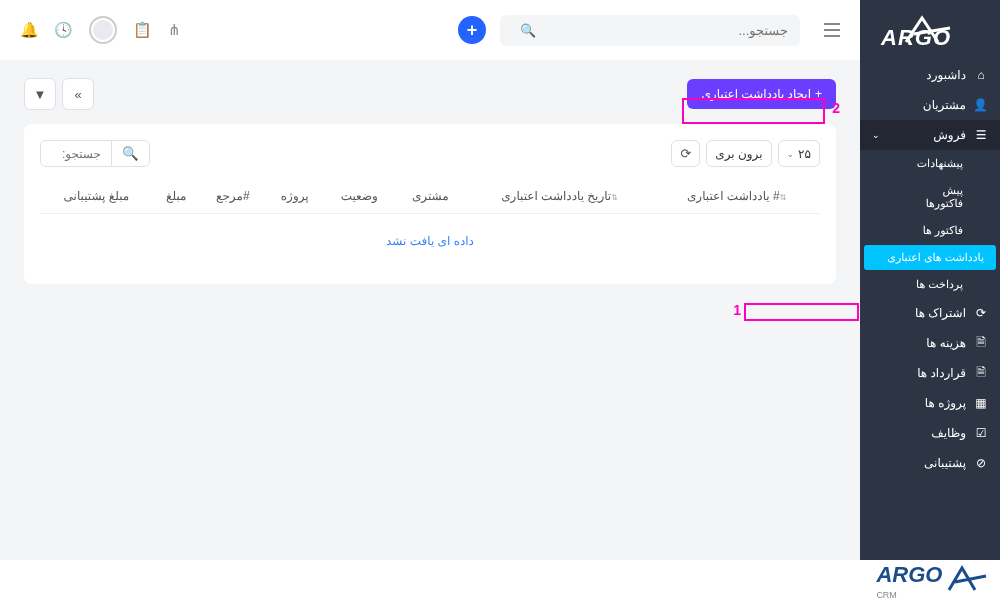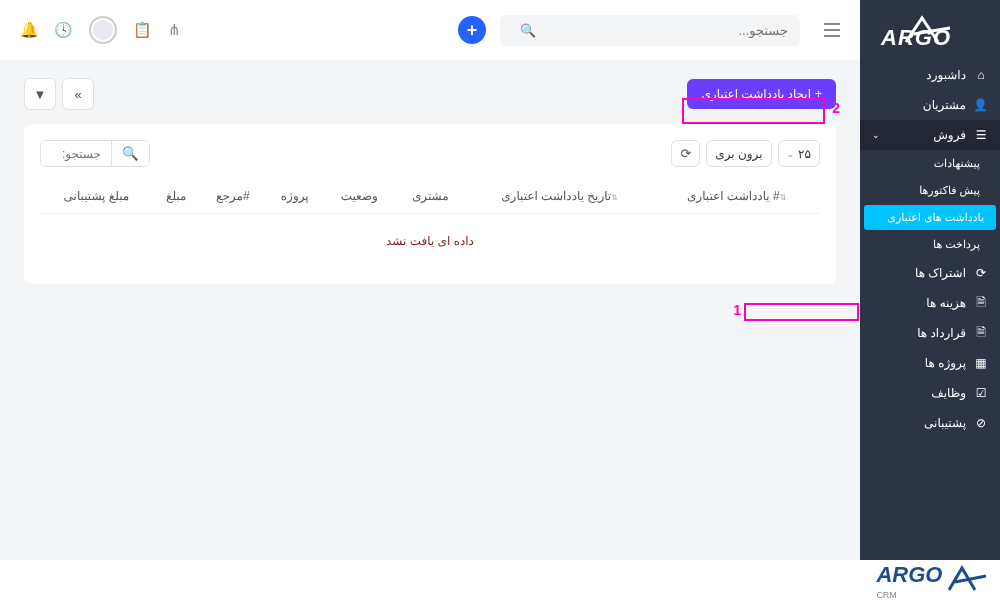--- a/index.html
+++ b/index.html
@@ -10,21 +10,21 @@
 
 .sidebar { width: 140px; background: #2d3544; color: #fff; overflow: hidden; }
 .logo { height: 60px; display: flex; align-items: center; justify-content: center; font-size: 22px; font-weight: bold; color: #fff; position: relative; }
 .logo svg { position: absolute; }
 .logo-text { font-style: italic; letter-spacing: 1px; }
 .menu { list-style: none; }
 .menu-item { display: flex; align-items: center; padding: 8px 12px; cursor: pointer; font-size: 12px; gap: 8px; }
 .menu-item.expanded { background: #222733; }
 .menu-item .chev { margin-right: auto; font-size: 9px; }
 .submenu { list-style: none; }
-.submenu-item { padding: 7px 20px 7px 12px; font-size: 11px; cursor: pointer; margin-left: 40px; }
+.submenu-item { padding: 7px 37px 7px 12px; font-size: 11px; cursor: pointer; margin-left: 40px; }
 .submenu-item.active { background: #00c3ff; border-radius: 3px; margin: 1px 4px; padding: 6px 12px; }
 .submenu-item.active::after { }
 
 .menu-icon { width: 14px; height: 14px; display: inline-flex; align-items: center; justify-content: center; font-size: 12px; }
 
 
 .main { flex: 1; background: #f4f5f7; display: flex; flex-direction: column; }
 
 .topbar { height: 60px; background: #fff; display: flex; align-items: center; padding: 0 20px; gap: 14px; }
 .toggle-btn { width: 16px; height: 14px; display: flex; flex-direction: column; justify-content: space-between; cursor: pointer; }
@@ -52,21 +52,21 @@
 .select-box { border: 1px solid #dde0e6; border-radius: 6px; padding: 5px 8px; font-size: 12px; background: #fff; display: flex; align-items: center; gap: 4px; cursor: pointer; }
 .refresh-btn { border: 1px solid #dde0e6; border-radius: 6px; padding: 5px 8px; background: #fff; cursor: pointer; color: #555; }
 .tc-left { display: flex; }
 .search-mini { display: flex; border: 1px solid #dde0e6; border-radius: 6px; overflow: hidden; }
 .search-mini button { border: none; background: #fff; padding: 5px 10px; cursor: pointer; color: #555; border-left: 1px solid #dde0e6; }
 .search-mini input { border: none; padding: 5px 10px; outline: none; font-size: 12px; width: 70px; text-align: right; }
 
 table { width: 100%; border-collapse: collapse; }
 th { text-align: center; font-weight: normal; font-size: 12px; color: #555; padding: 10px 6px; border-bottom: 1px solid #f0f0f0; }
 th .sort { font-size: 8px; color: #aaa; margin-right: 2px; }
-.empty-row td { text-align: center; padding: 20px; color: #7f1d1d; font-size: 12px; }
+.empty-row td { text-align: center; padding: 20px; color: #3b82f6; font-size: 12px; }
 
 
 .annot { position: absolute; border: 2px solid #ff00bb; pointer-events: none; }
 .annot-label { position: absolute; color: #ff00bb; font-weight: bold; font-size: 14px; }
 
 
 .footer-logo { position: absolute; bottom: 0; right: 10px; }
 .footer-logo-text { font-size: 22px; font-weight: bold; font-style: italic; color: #1a4d8c; }
 .footer-logo-sub { font-size: 9px; color: #888; display: block; text-align: left; margin-top: -4px; }
 </style>
@@ -91,20 +91,21 @@
           <span>مشتریان</span>
         </li>
       <li class="menu-item expanded">
           <span class="menu-icon">☰</span>
           <span>فروش</span>
           <span class="chev">⌄</span>
         </li>
       <ul class="submenu">
         <li class="submenu-item">پیشنهادات</li>
         <li class="submenu-item">پیش فاکتورها</li>
+        <li class="submenu-item">فاکتور ها</li>
         <li class="submenu-item active">یادداشت های اعتباری</li>
         <li class="submenu-item">پرداخت ها</li>
       </ul>
       <li class="menu-item">
           <span class="menu-icon">⟳</span>
           <span>اشتراک ها</span>
         </li>
       <li class="menu-item">
           <span class="menu-icon">🗎</span>
           <span>هزینه ها</span>

